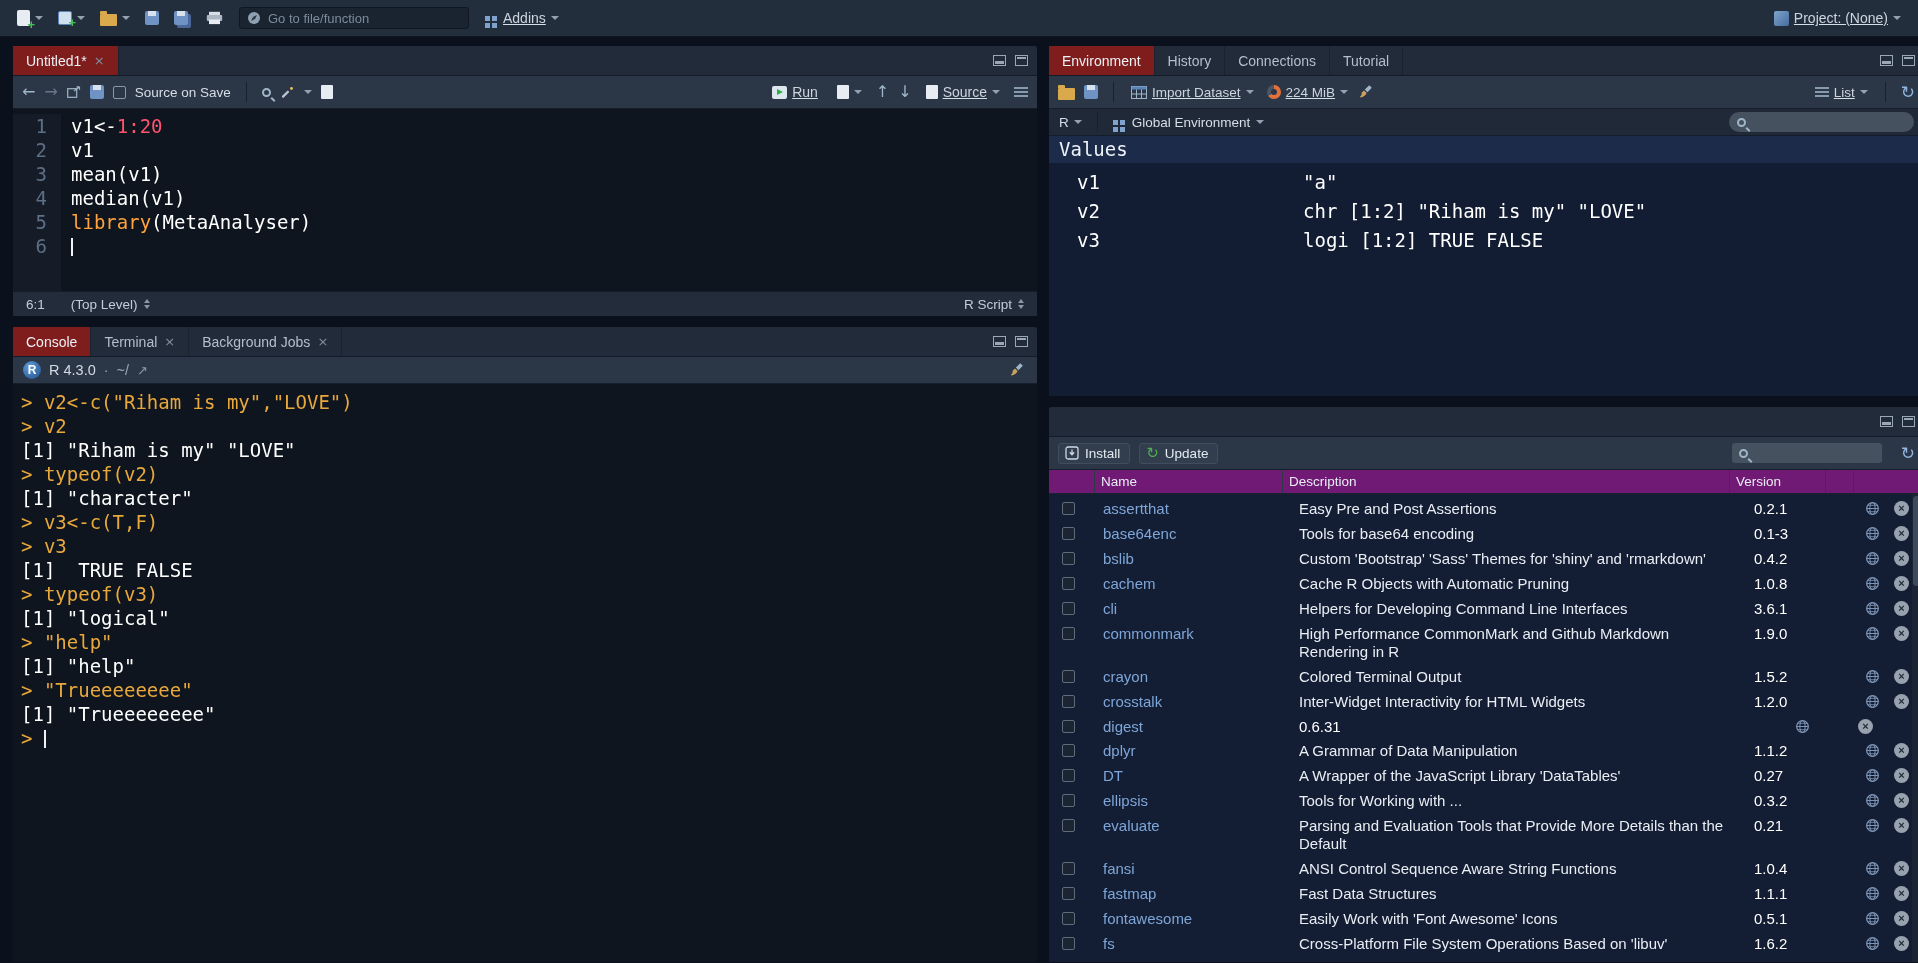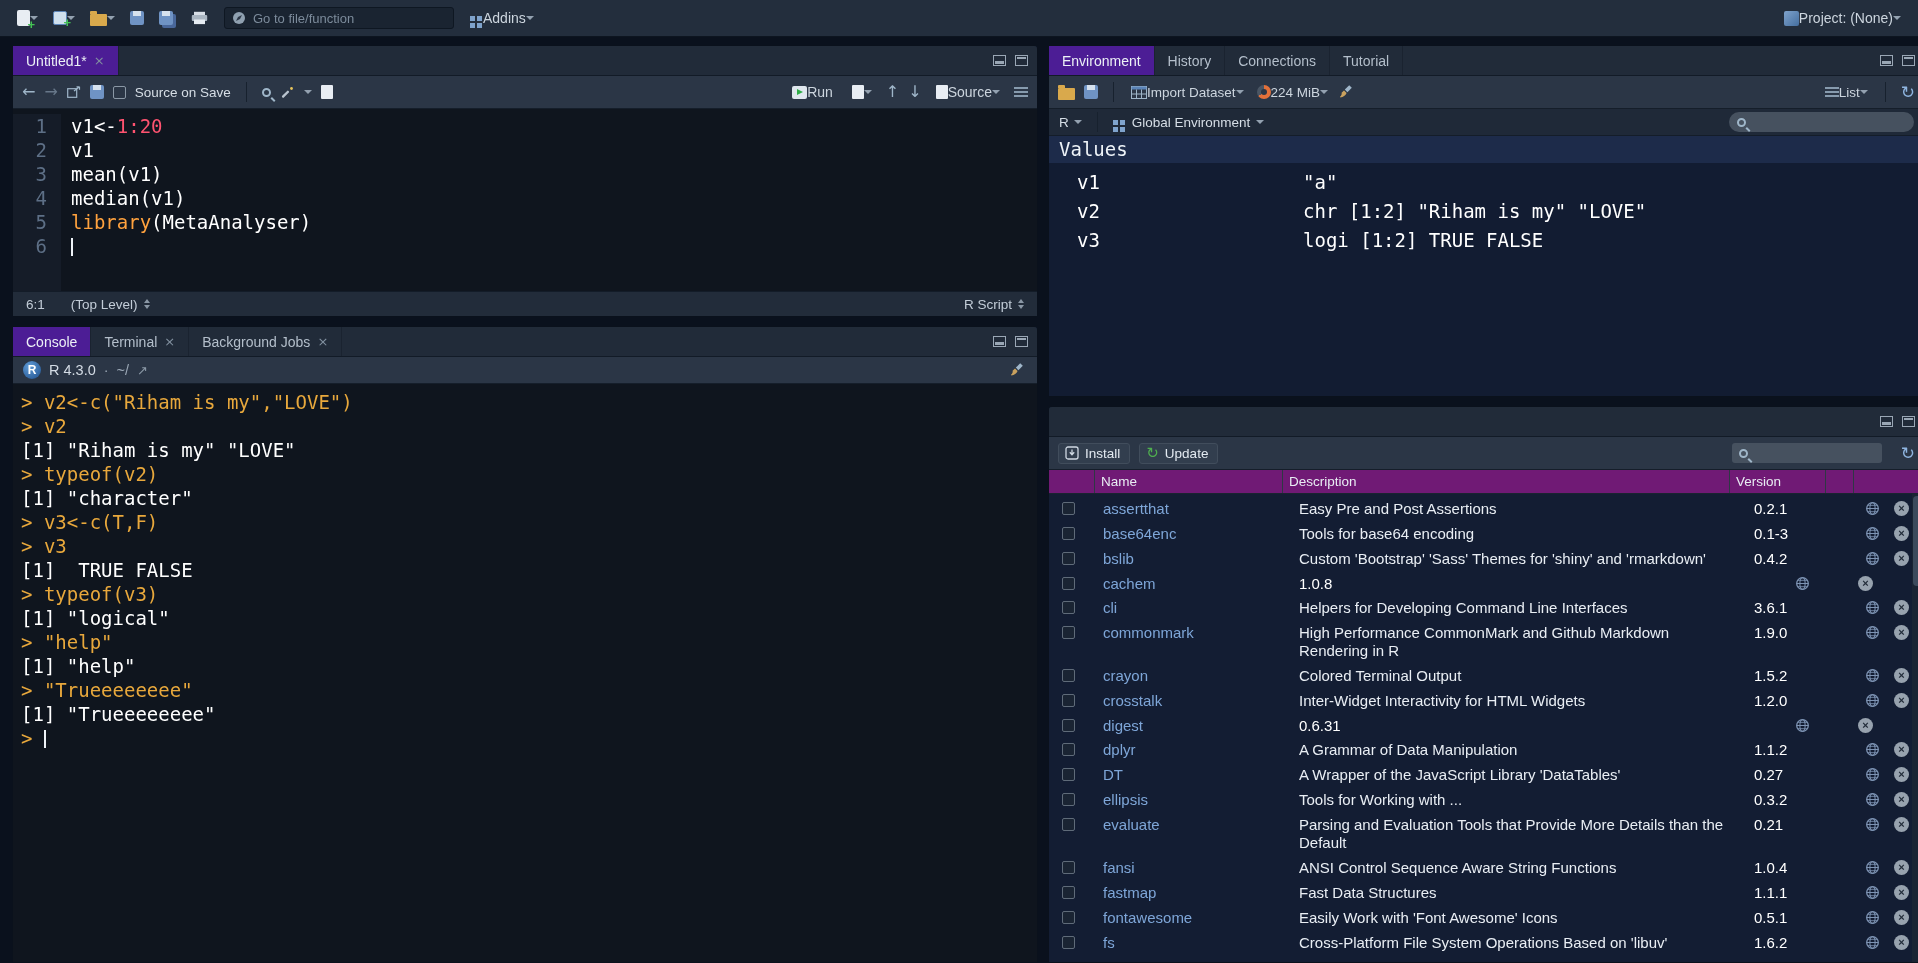--- a/index.html
+++ b/index.html
@@ -2,21 +2,21 @@
 <html><head>
 <meta charset="utf-8">
 <style>
   * { margin:0; padding:0; box-sizing:border-box; }
   html,body { width:1918px; height:963px; }
   body { background:#0a111d; overflow:hidden; font-family:"Liberation Sans",sans-serif; color:#d6dee7; }
   .app { width:1918px; height:963px; display:flex; flex-direction:column; }
 
   
   .main-toolbar { flex:0 0 37px; background:#232e3d; border-bottom:1px solid #0d1520; display:flex; align-items:center; padding:0 12px; gap:5px; }
-  .tbtn { display:inline-flex; align-items:center; padding:2px 5px; border-radius:3px; }
+  .tbtn { display:inline-flex; align-items:center; gap:5px; padding:2px 5px; border-radius:3px;text-decoration:underline; }
   .tb-label { font-size:14px; color:#ccd5de; white-space:nowrap; }
   .caret { width:0; height:0; border-left:4px solid transparent; border-right:4px solid transparent; border-top:4px solid #93a1b0; display:inline-block; }
   .vsep { width:1px; height:20px; background:#17212e; margin:0 6px; flex:0 0 1px; }
   .spacer { flex:1; }
   .glyph { font-family:"DejaVu Sans",sans-serif; color:#9fb6c9; font-size:16px; line-height:1; }
   .ic { position:relative; display:inline-block; flex:0 0 auto; }
 
   .i-page { width:13px; height:16px; background:#e8edf3; border-radius:2px; }
   .i-page::after { content:"+"; position:absolute; right:-5px; bottom:-6px; color:#44c254; font:bold 13px "Liberation Sans",sans-serif; }
   .i-projbox { width:14px; height:14px; background:#cfe0ee; border:1px solid #5b84b8; border-radius:2px; }
@@ -34,21 +34,21 @@
   
   .workspace { flex:1; display:flex; gap:10px; padding:8px 11px 0 12px; min-height:0; }
   .col { display:flex; flex-direction:column; gap:9px; min-height:0; }
   .col-left { flex:0 0 1026px; }
   .col-right { flex:1; }
   .pane { background:#131d33; border:1px solid #0a111c; border-radius:3px 3px 0 0; display:flex; flex-direction:column; min-height:0; position:relative; }
 
   .tabbar { flex:0 0 30px; background:#212b39; display:flex; align-items:stretch; position:relative; border-bottom:1px solid #121b27; border-radius:3px 3px 0 0; }
   .tabs { display:flex; }
   .tab { display:flex; align-items:center; padding:0 13px; font-size:14px; color:#b4bfcb; gap:7px; border-right:1px solid #1a2330; white-space:nowrap; }
-  .tab.active { background:#4c1d95; color:#ecf1f6; }
+  .tab.active { background:#7f1d1d; color:#ecf1f6; }
   .tab-close { color:#8291a0; font-size:13px; line-height:1; font-family:"DejaVu Sans",sans-serif; }
   .pane-controls { position:absolute; right:9px; top:9px; display:flex; gap:9px; }
   .i-min { width:13px; height:11px; border:1px solid #9aa7b5; position:relative; }
   .i-min::after { content:""; position:absolute; left:1px; right:1px; bottom:1px; height:3px; background:#9aa7b5; }
   .i-max { width:13px; height:11px; border:1px solid #9aa7b5; position:relative; }
   .i-max::after { content:""; position:absolute; left:1px; right:1px; top:1px; height:2px; background:#9aa7b5; }
 
   .iconbar { flex:0 0 33px; background:#2b3646; border-bottom:1px solid #151e2a; display:flex; align-items:center; padding:0 9px; gap:9px; font-size:13.5px; color:#d6dee6; }
   .cb { width:13px; height:13px; border:1px solid #8a97a5; border-radius:2px; background:transparent; flex:0 0 13px; }
   .mag { width:9px; height:9px; border:2px solid #9fb6c9; border-radius:50%; position:relative; display:inline-block; flex:0 0 9px; }
@@ -475,20 +475,21 @@
                     <line x1="1.8" y1="8" x2="14.2" y2="8" stroke="#7d93b3" stroke-width="1.1"></line>
                     <line x1="2.9" y1="4.6" x2="13.1" y2="4.6" stroke="#7d93b3" stroke-width="0.9"></line>
                     <line x1="2.9" y1="11.4" x2="13.1" y2="11.4" stroke="#7d93b3" stroke-width="0.9"></line>
                   </svg>
                 </span>
                 <span class="pkg-remove">×</span>
               </div>
               <div class="pkg-row">
                 <span class="pkg-check"></span>
                 <span class="pkg-name">cachem</span>
+                <span class="pkg-desc">Cache R Objects with Automatic Pruning</span>
                 <span class="pkg-ver">1.0.8</span>
                 <span class="pkg-globe">
                   <svg width="15" height="15" viewBox="0 0 16 16">
                     <circle cx="8" cy="8" r="6.2" fill="none" stroke="#7d93b3" stroke-width="1.4"></circle>
                     <ellipse cx="8" cy="8" rx="2.8" ry="6.2" fill="none" stroke="#7d93b3" stroke-width="1.1"></ellipse>
                     <line x1="1.8" y1="8" x2="14.2" y2="8" stroke="#7d93b3" stroke-width="1.1"></line>
                     <line x1="2.9" y1="4.6" x2="13.1" y2="4.6" stroke="#7d93b3" stroke-width="0.9"></line>
                     <line x1="2.9" y1="11.4" x2="13.1" y2="11.4" stroke="#7d93b3" stroke-width="0.9"></line>
                   </svg>
                 </span>

